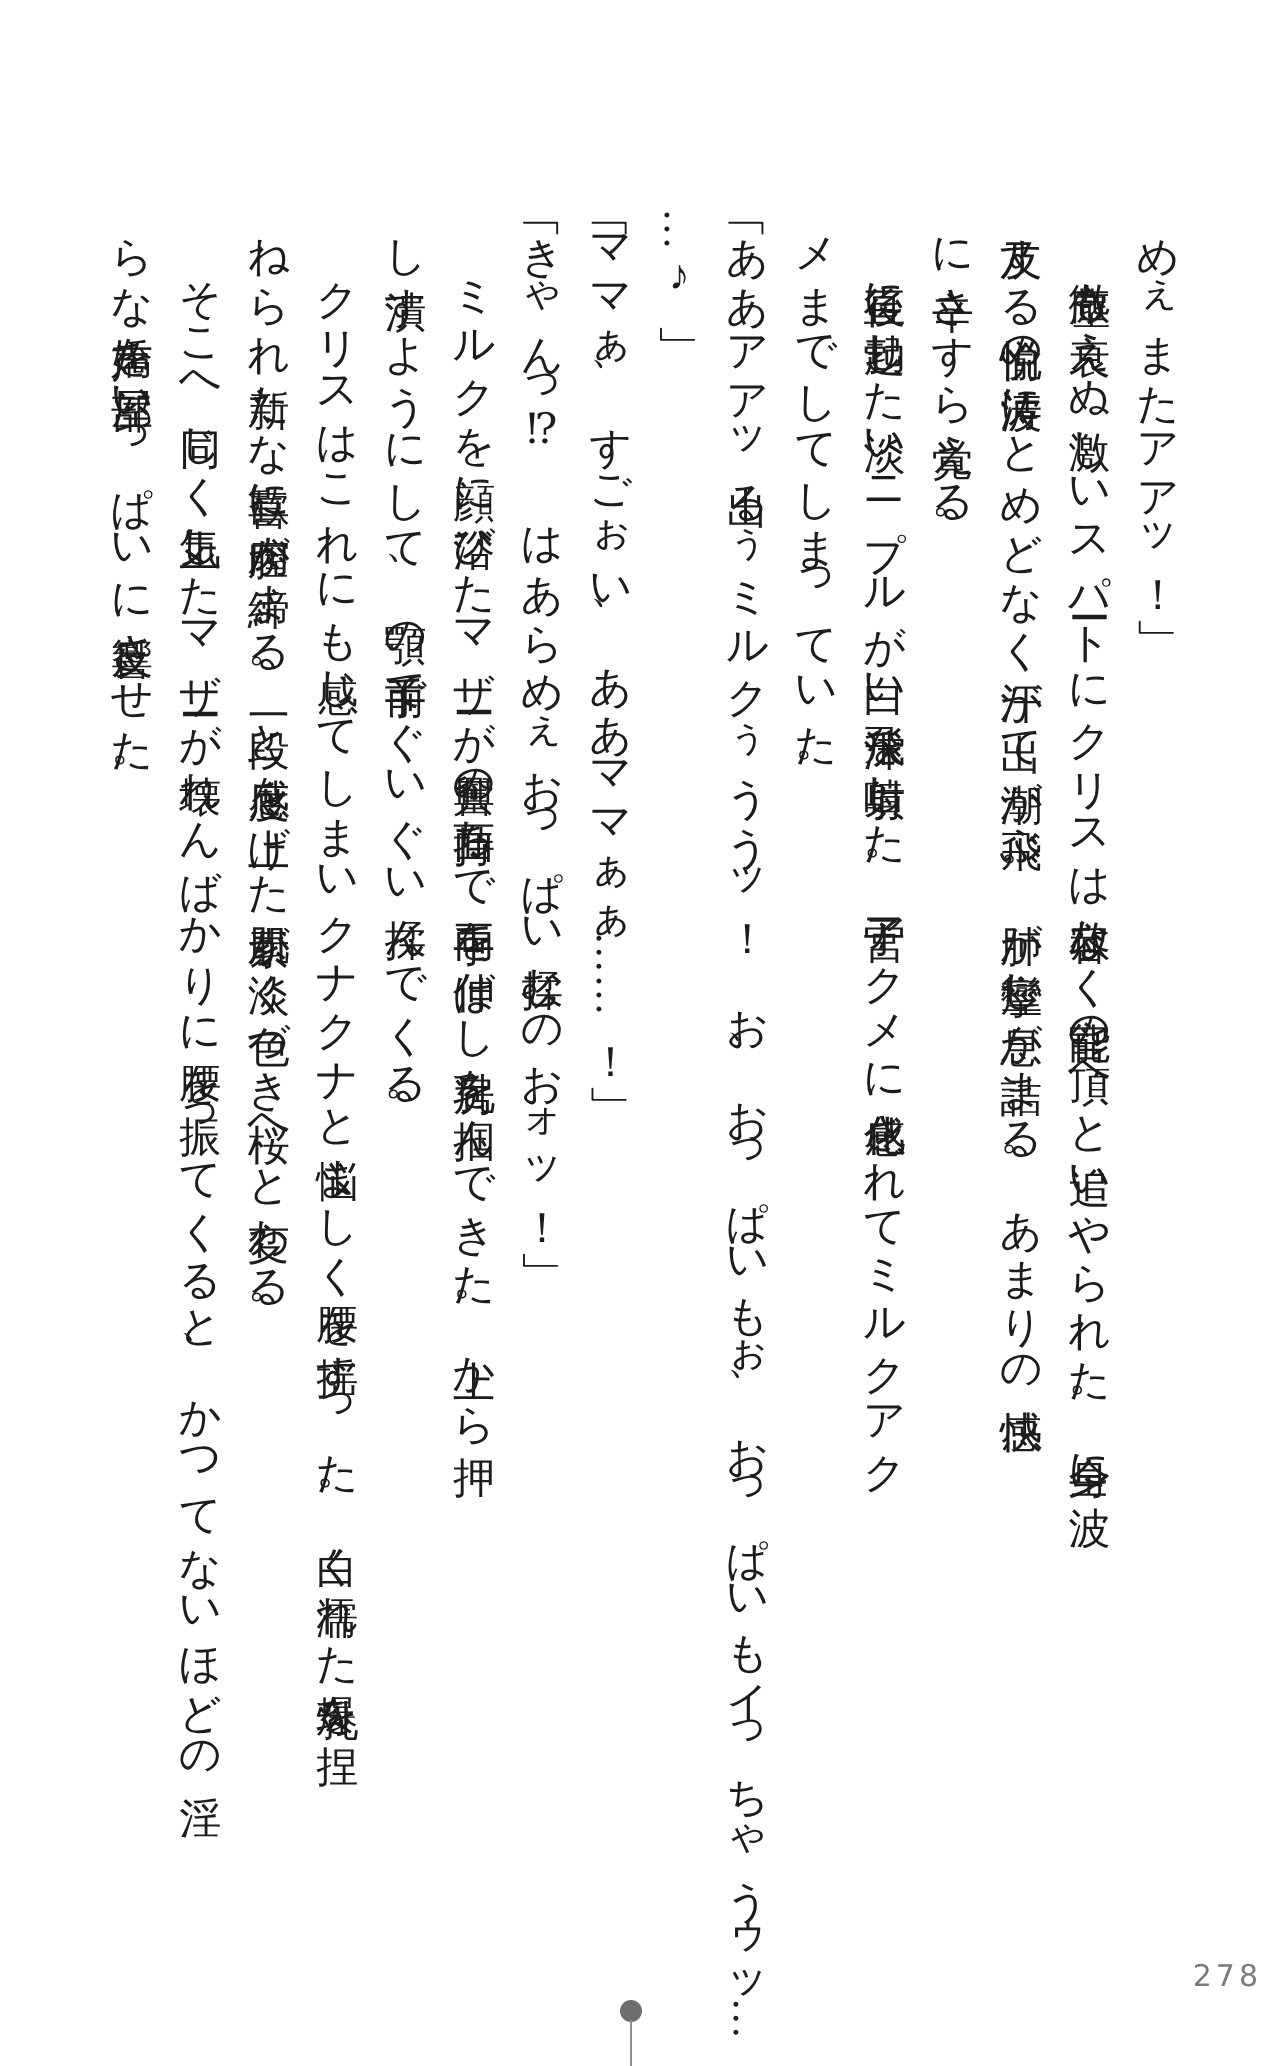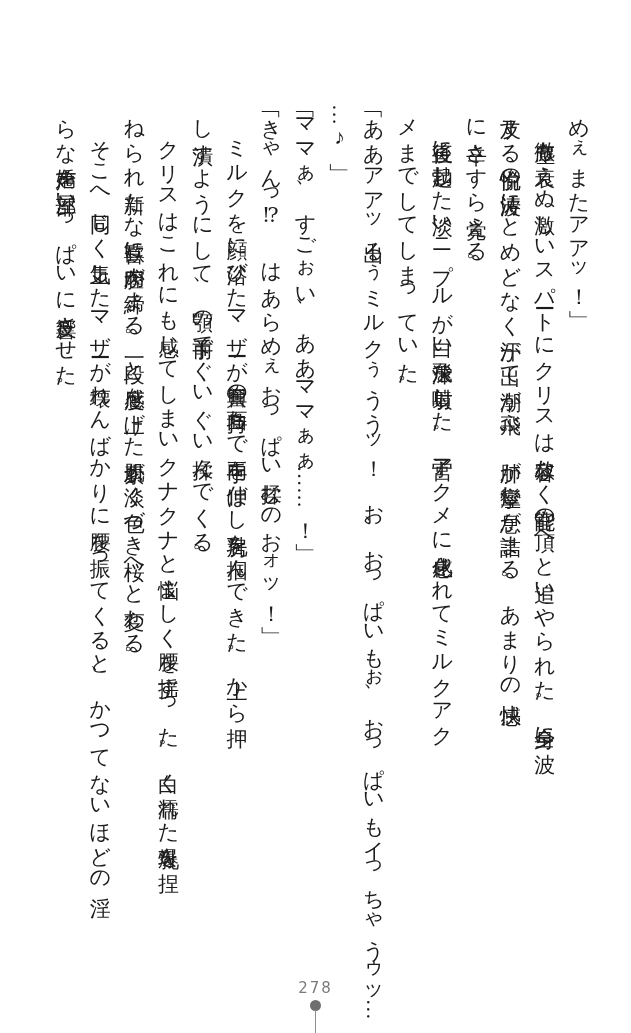--- a/index.html
+++ b/index.html
@@ -29,21 +29,21 @@
     font-weight: 400;
   }
   .tline {
     white-space: nowrap;
   }
   .page-number {
     position: absolute;
     top: 979px;
     left: 0;
     width: 631px;
-    text-align: center;
+    text-align: right;
     font-family: "DejaVu Sans", "Liberation Sans", sans-serif;
     font-size: 15px;
     font-weight: 400;
     letter-spacing: 2px;
     color: #7b7b7b;
   }
   .footer-dot {
     position: absolute;
     top: 1000px;
     left: 310px;

